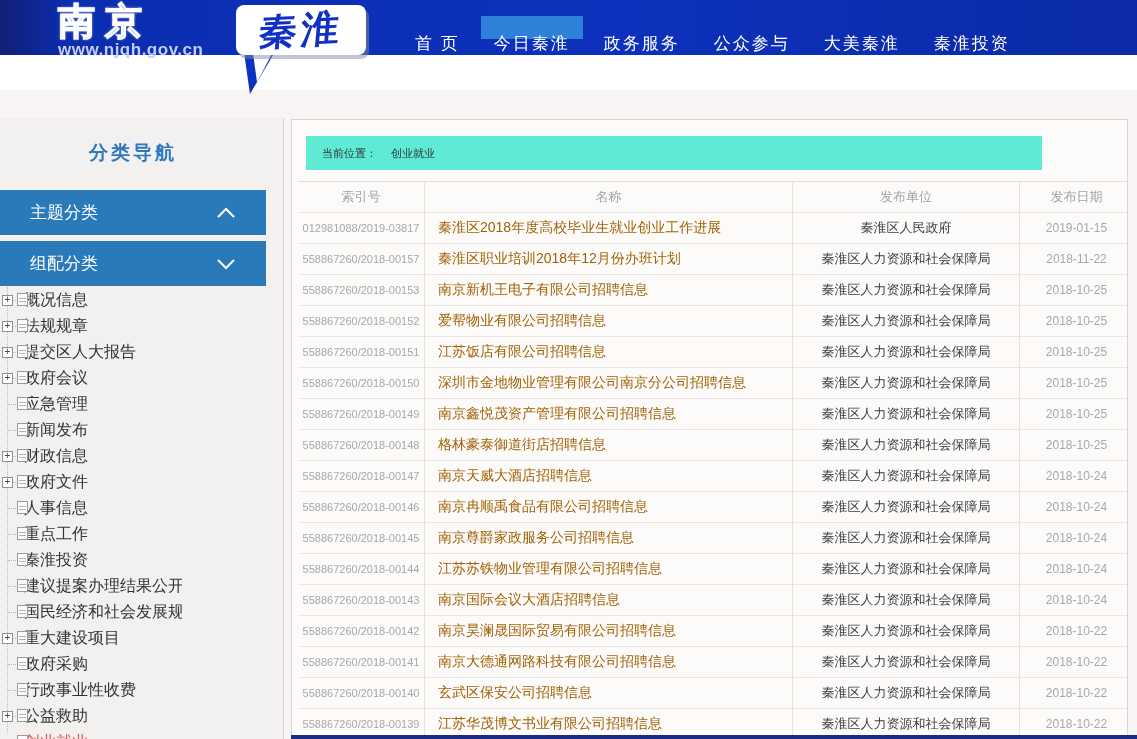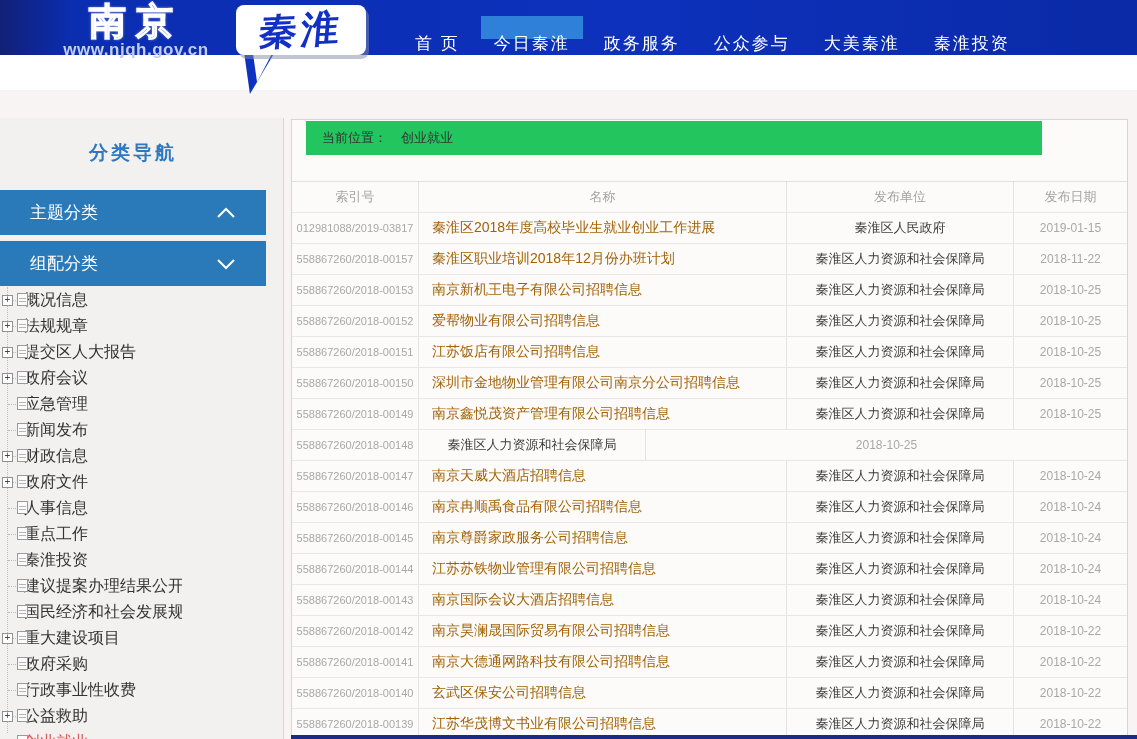--- a/index.html
+++ b/index.html
@@ -7,21 +7,21 @@
        font-family:"Liberation Sans","DejaVu Sans",sans-serif;}
 
   
   .hdr{position:absolute;left:0;top:0;width:1137px;height:55px;
        background:linear-gradient(90deg,#122076 0,#0b2db0 70px,#0d31bc 55%,#0a2aa6 100%);}
   .nav{position:absolute;left:398px;top:0;height:55px;display:flex;z-index:5}
   .ni{line-height:55px;padding:0 13px;margin:16px 4px;color:#fff;font-size:17px;font-weight:normal;
       letter-spacing:2px;cursor:pointer;white-space:nowrap}
   .ni.active{background:#2e80d8}
 
-  .logo{position:absolute;left:58px;top:1px;width:156px;text-align:center;z-index:5}
+  .logo{position:absolute;left:58px;top:1px;width:156px;z-index:5}
   .logo .cn{font-size:37px;font-weight:900;color:#1d45d4;-webkit-text-stroke:1.3px #fff;
             letter-spacing:10px;line-height:42px;text-shadow:0 0 3px rgba(255,255,255,.85)}
   .logo .url{font-size:17px;font-weight:bold;color:#c3cdf2;letter-spacing:.5px;margin-top:-3px}
 
   .bubble{position:absolute;left:236px;top:5px;width:130px;height:50px;background:#fff;border-radius:8px;
           box-shadow:3px 4px 0 rgba(130,140,170,.5);display:flex;align-items:center;justify-content:center;z-index:4}
   .bubble .bt{font-size:38px;font-weight:900;color:#1330c4;transform:skewX(-8deg) rotate(-3deg);letter-spacing:4px}
   .tailb{position:absolute;left:247px;top:52px;width:0;height:0;border-left:32px solid #0d32c0;
          border-bottom:40px solid transparent;transform:rotate(-8deg);z-index:3}
   .tailw{position:absolute;left:255px;top:53px;width:0;height:0;border-left:20px solid #fff;
@@ -53,25 +53,25 @@
   .doc{position:absolute;left:17px;top:6px;width:11px;height:13px;background:#fbfbfb;border:1px solid #9a9a9a;
        box-sizing:border-box}
   .doc::after{content:"";position:absolute;left:1px;right:1px;top:2px;height:8px;
        background:repeating-linear-gradient(180deg,transparent 0,transparent 2px,#b5b5b5 2px,#b5b5b5 3px)}
   .ti .lbl{display:inline-block;max-width:158px;overflow:hidden;vertical-align:top}
   .ti.sel{color:#dc5452}
 
   
   .panel{position:absolute;left:291px;top:119px;width:835px;height:616px;background:#fdfbfa;
          border:1px solid #d9d5d3;box-sizing:content-box;overflow:hidden}
-  .crumb{position:absolute;left:14px;top:1px;width:736px;height:34px;background:#22c55e;line-height:34px;
-         font-size:13px;color:#333;padding-left:16px;box-sizing:border-box}
+  .crumb{position:absolute;left:14px;top:16px;width:736px;height:34px;background:#5eead4;line-height:34px;
+         font-size:11px;color:#333;padding-left:16px;box-sizing:border-box}
   .crumb .cur{margin-left:14px}
 
-  .table{position:absolute;left:0;top:61px;width:835px}
+  .table{position:absolute;left:6px;top:61px;width:835px}
   .tr{display:flex;height:30px;border-bottom:1px solid #eae6e4;align-items:stretch}
   .tr.th{border-top:1px solid #e3dfdd}
   .td{box-sizing:border-box;display:flex;align-items:center;justify-content:center;
       border-right:1px solid #e6e2e0;overflow:hidden;white-space:nowrap}
   .c0{width:127px;font-size:11px;color:#a8a8a8}
   .c1{width:368px;justify-content:flex-start;padding-left:13px;font-size:14px;color:#a16207;cursor:pointer}
   .c2{width:227px;font-size:13px;color:#3d3d3d}
   .c3{flex:1;border-right:none;font-size:12px;color:#a8a8a8}
   .th .td{color:#a3a3a3;font-size:13px;justify-content:center;padding:0;cursor:default}
 
@@ -194,20 +194,21 @@
         <div class="td c3">2018-10-25</div>
       </div>
         <div class="tr">
         <div class="td c0">558867260/2018-00149</div>
         <div class="td c1">南京鑫悦茂资产管理有限公司招聘信息</div>
         <div class="td c2">秦淮区人力资源和社会保障局</div>
         <div class="td c3">2018-10-25</div>
       </div>
         <div class="tr">
         <div class="td c0">558867260/2018-00148</div>
+        <div class="td c1">格林豪泰御道街店招聘信息</div>
         <div class="td c2">秦淮区人力资源和社会保障局</div>
         <div class="td c3">2018-10-25</div>
       </div>
         <div class="tr">
         <div class="td c0">558867260/2018-00147</div>
         <div class="td c1">南京天威大酒店招聘信息</div>
         <div class="td c2">秦淮区人力资源和社会保障局</div>
         <div class="td c3">2018-10-24</div>
       </div>
         <div class="tr">

